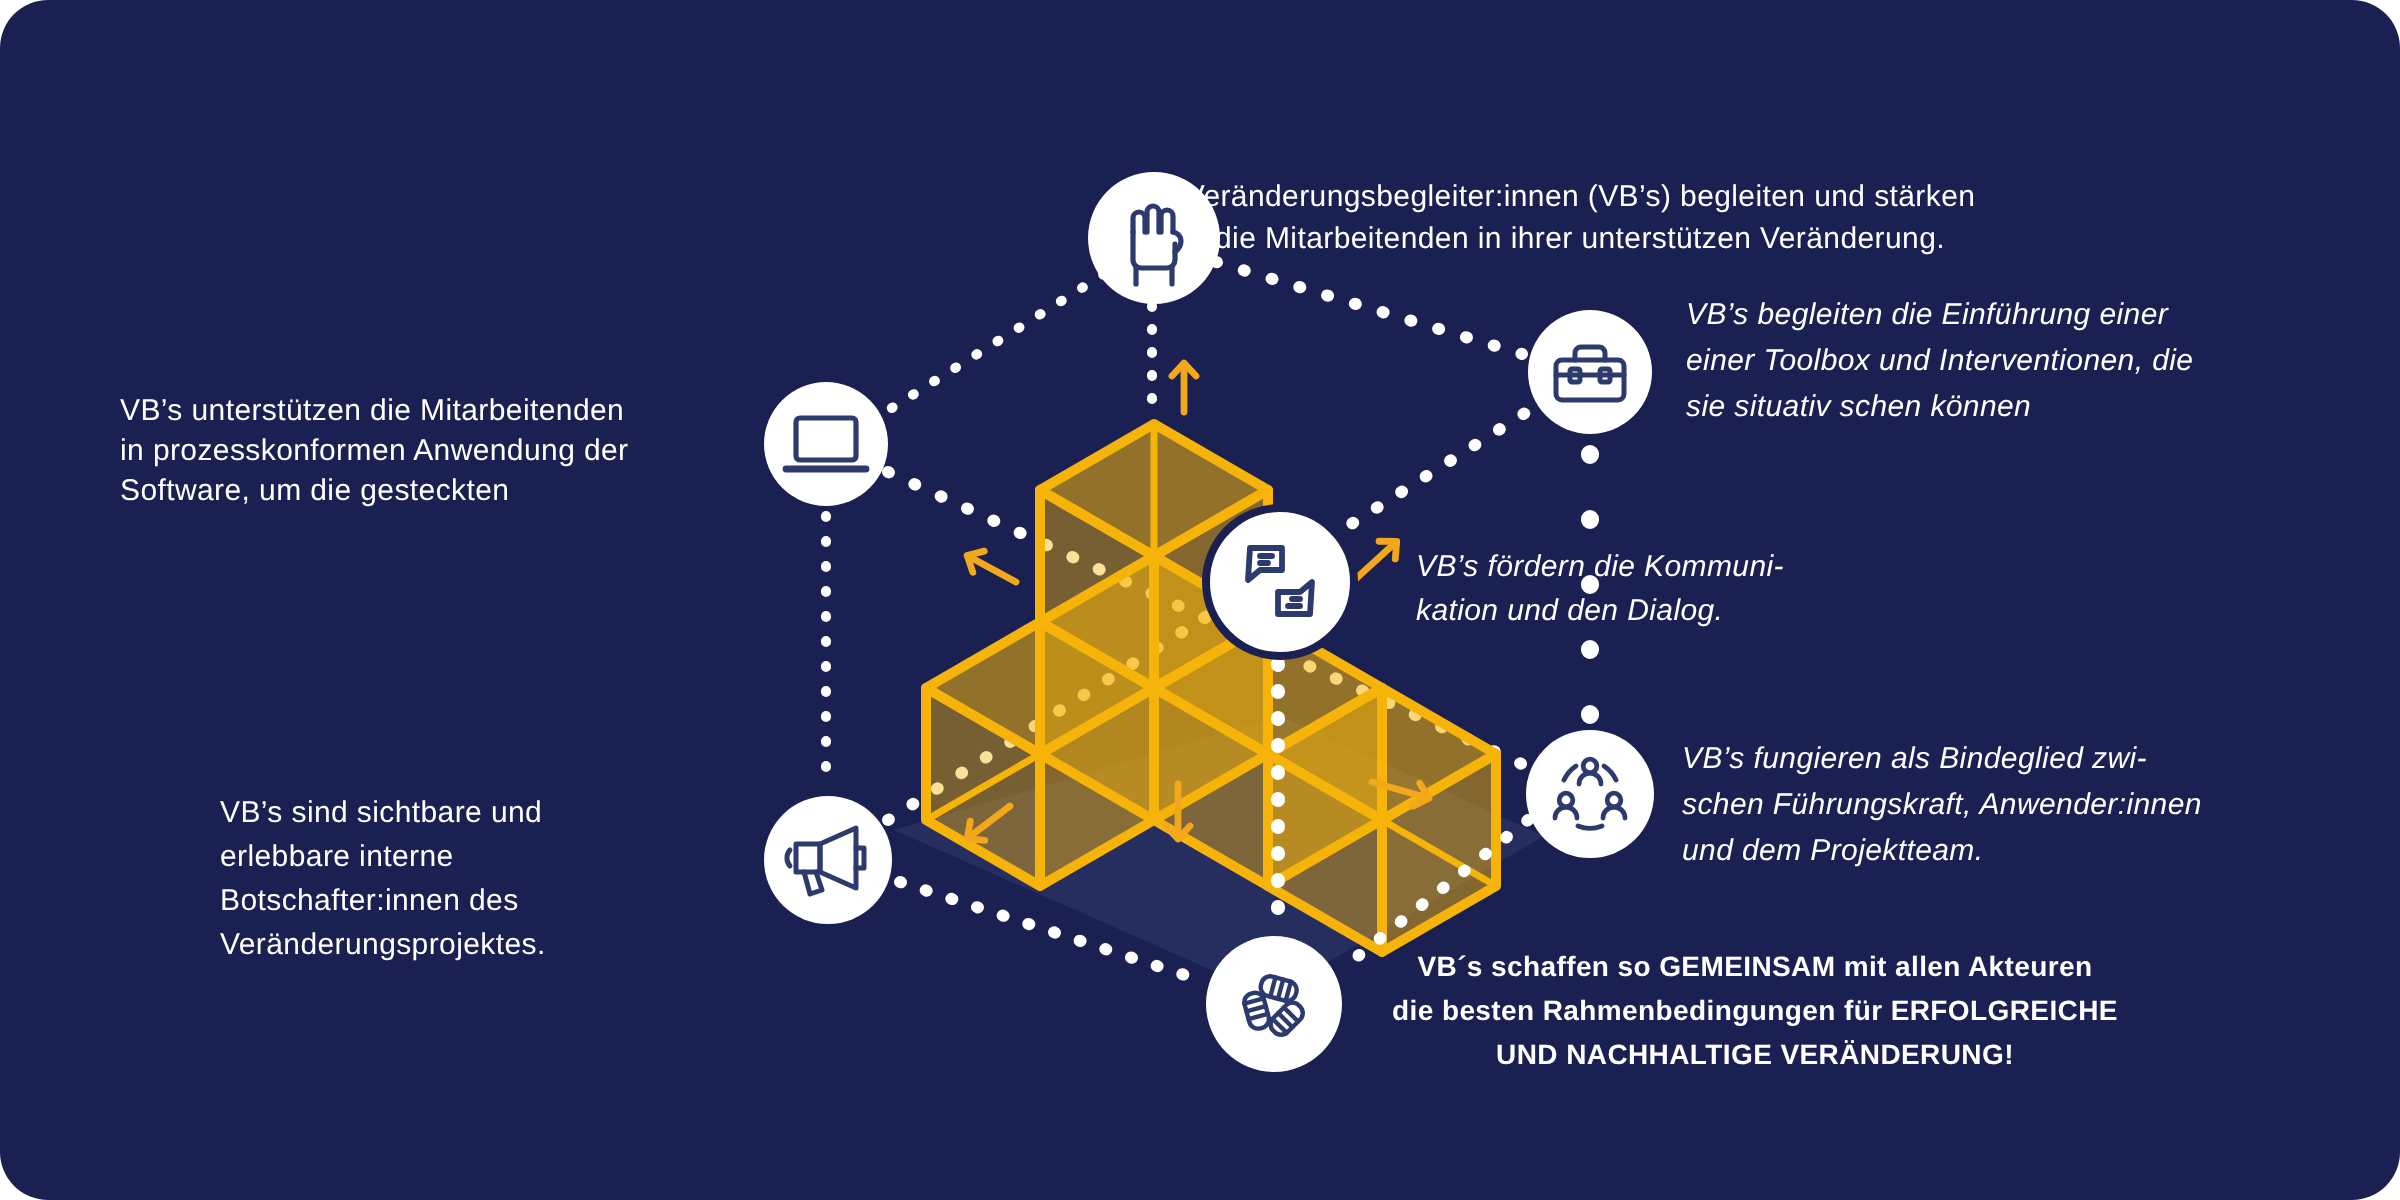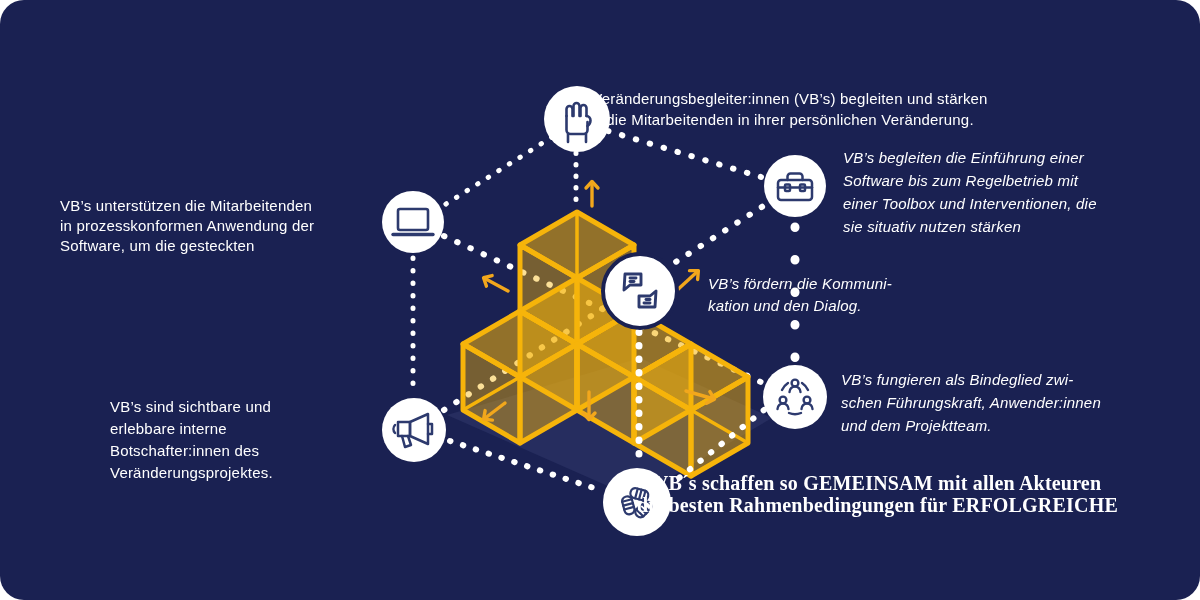--- a/index.html
+++ b/index.html
@@ -6,21 +6,21 @@
   .panel{
     position:relative;width:1200px;height:600px;border-radius:24px;
     background:#1a2152;overflow:hidden;
     font-family:"Liberation Sans", sans-serif;
   }
   .txt{position:absolute;color:#ffffff;font-size:15px;line-height:21px;letter-spacing:.2px;}
   .txt div{white-space:nowrap;}
   .al-left{text-align:left;font-style:italic;}
   .al-right{text-align:left;}
   .al-center{text-align:center;}
-  .bold{font-weight:bold;font-size:20px;line-height:22px;font-family:Liberation Serif, serif;}
+  .bold{font-weight:bold;font-size:14px;line-height:22px;}
   svg{position:absolute;inset:0;}
 </style>
 </head>
 <body>
 
 <div class="panel">
 
 <svg viewBox="0 0 1200 600" width="1200" height="600">
   <defs>
     <marker id="ah" markerUnits="userSpaceOnUse" markerWidth="18" markerHeight="18" refX="9" refY="9" orient="auto">
@@ -190,28 +190,27 @@
                 <line x1="5" y1="-5" x2="5" y2="5"></line>
               </g>
         </g>
       </g>
     </g>
   </g>
 </svg>
 
   <div class="txt al-center" style="left:530px;top:72px;width:520px;margin-top:16px;">
     <div>Veränderungsbegleiter:innen (VB’s) begleiten und stärken</div>
-    <div>die Mitarbeitenden in ihrer persönlichen Veränderung.</div>
+    <div>die Mitarbeitenden in ihrer unterstützen Veränderung.</div>
   </div>
 
   <div class="txt al-left" style="left:843px;top:146px;line-height:23px;">
     <div>VB’s begleiten die Einführung einer</div>
-    <div>Software bis zum Regelbetrieb mit</div>
     <div>einer Toolbox und Interventionen, die</div>
-    <div>sie situativ nutzen stärken</div>
+    <div>sie situativ schen können</div>
   </div>
 
   <div class="txt al-right" style="left:60px;top:196px;width:305px;line-height:20px;">
     <div>VB’s unterstützen die Mitarbeitenden</div>
     <div>in prozesskonformen Anwendung der</div>
     <div>Software, um die gesteckten</div>
   </div>
 
   <div class="txt al-left" style="left:708px;top:273px;line-height:22px;">
     <div>VB’s fördern die Kommuni-</div>
@@ -227,15 +226,16 @@
 
   <div class="txt al-left" style="left:841px;top:368px;line-height:23px;">
     <div>VB’s fungieren als Bindeglied zwi-</div>
     <div>schen Führungskraft, Anwender:innen</div>
     <div>und dem Projektteam.</div>
   </div>
 
   <div class="txt al-center bold" style="left:625px;top:472px;width:505px;">
     <div>VB´s schaffen so GEMEINSAM mit allen Akteuren</div>
     <div>die besten Rahmenbedingungen für ERFOLGREICHE</div>
+    <div>UND NACHHALTIGE VERÄNDERUNG!</div>
   </div>
 
 </div>
 
 </body></html>

